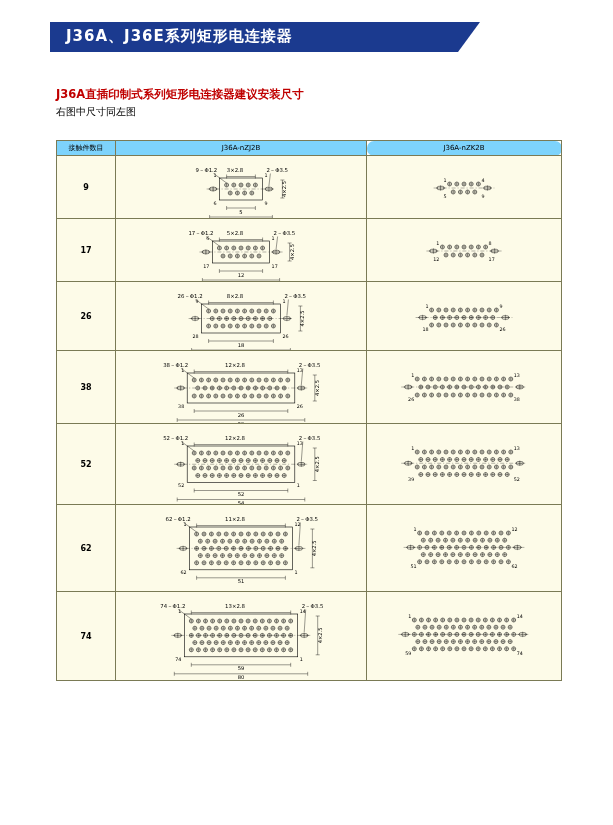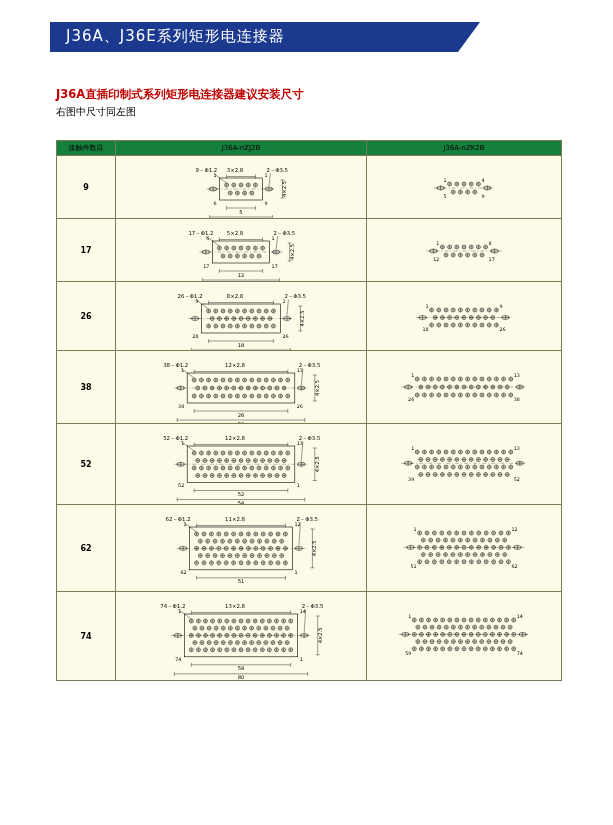--- a/index.html
+++ b/index.html
@@ -15,21 +15,21 @@
   .banner-bg{
     position:absolute;left:0;top:0;width:408px;height:30px;
     background:#1b3a8f;
   }
   .banner-tail{
     position:absolute;left:408px;top:0;width:0;height:0;
     border-top:30px solid #1b3a8f;border-right:22px solid transparent;
   }
   .banner-title{
     position:absolute;left:16px;top:5px;
-    color:#ffffff;font-size:15px;font-weight:normal;letter-spacing:1px;
+    color:#ffffff;font-size:15px;font-weight:bold;letter-spacing:1px;
     font-family:"DejaVu Sans","Liberation Sans",sans-serif;
   }
   
   .subtitle{
     position:absolute;left:56px;top:87px;
     color:#c00000;font-size:11.5px;font-weight:bold;
   }
   .note{
     position:absolute;left:56px;top:105px;
     color:#000000;font-size:10px;
@@ -39,27 +39,27 @@
     position:absolute;left:56px;top:140px;width:502px;
     border-collapse:collapse;
     table-layout:fixed;
   }
   .tbl td,.tbl th{
     border:1px solid #7a7a55;
     background:#fdfbe8;
     padding:0;
   }
   .tbl thead th{
-    background:#15803d;
+    background:#7dd3fc;
     height:14px;
     font-size:7px;font-weight:normal;color:#000;
   }
   .col-n{width:58px;}
   .col-a{width:250px;}
-  .col-b{width:194px;}
+  .col-b{width:194px;border-radius:7px;}
   .rowlabel{
     text-align:center;font-size:8px;font-weight:bold;color:#000;
     vertical-align:middle;
   }
   .cell{position:relative;vertical-align:middle;}
   .cell svg{display:block;margin:0 auto;}
   
 </style>
 </head>
 <body>

